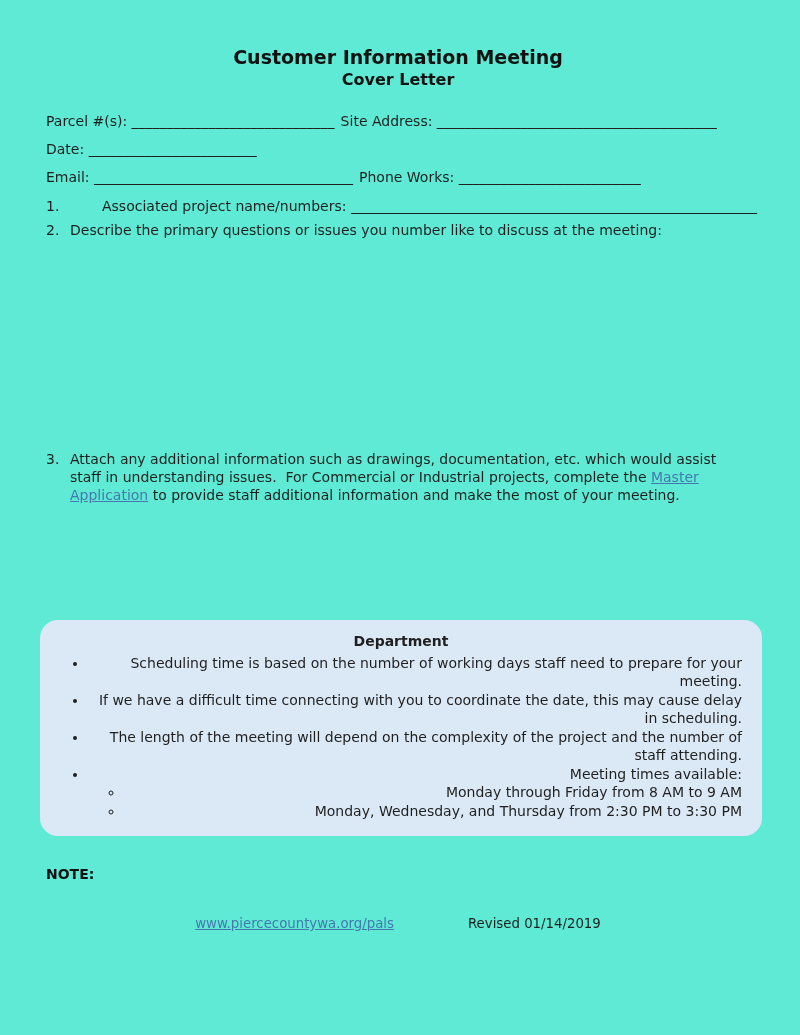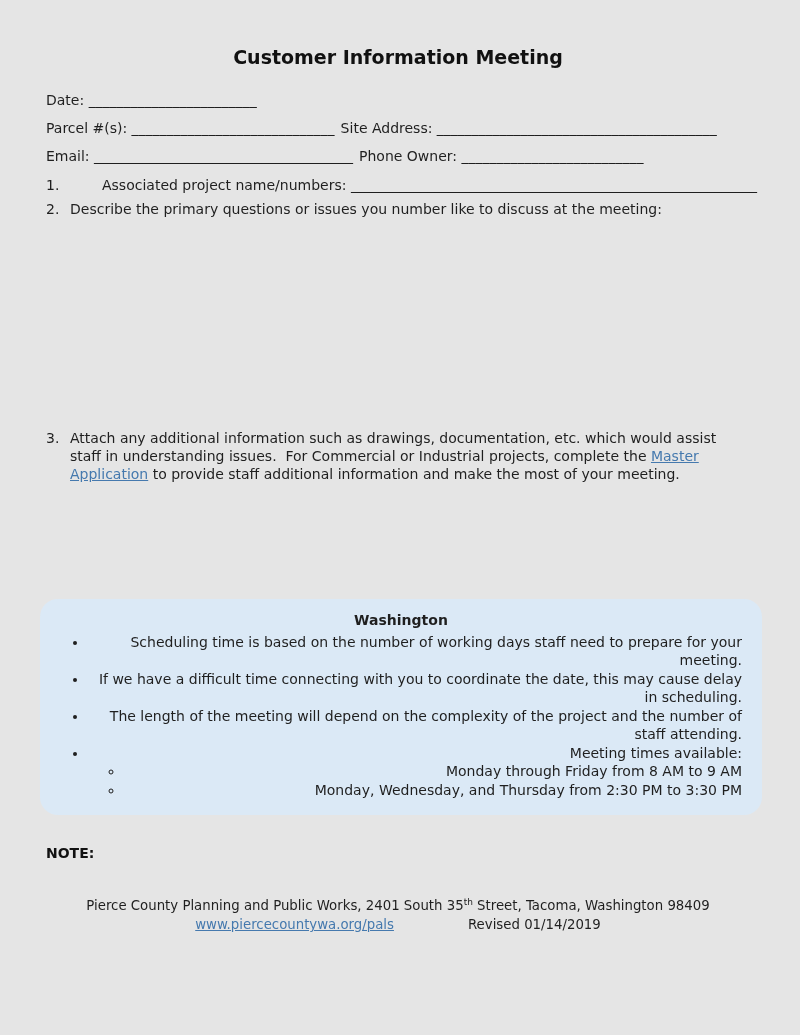--- a/index.html
+++ b/index.html
@@ -1,21 +1,21 @@
 <!DOCTYPE html>
 <html><head>
 <meta charset="utf-8">
 <style>
   html, body { margin:0; padding:0; background:#ffffff; }
   .page {
     position:relative;
     width:800px; height:1035px;
     box-sizing:border-box;
     padding:46px 50px 0 46px;
-    background:#e5e5e5;
+    background:#5eead4;
     font-family:"DejaVu Sans", sans-serif;
     font-size:14px;
     color:#1f1f1f;
     overflow:hidden;
   }
   h1.doc-title { margin:0; text-align:center; font-size:19px; line-height:23px; font-weight:bold; color:#111; }
   h2.doc-subtitle { margin:1px 0 0 0; text-align:center; font-size:16px; line-height:20px; font-weight:bold; color:#111; }
 
   .fields { margin-top:17px; }
   .field-row { white-space:nowrap; line-height:28px; height:28px; }
@@ -54,30 +54,31 @@
   .footer { margin-top:30px; text-align:center; font-size:13.3px; line-height:19px; }
   .footer sup { font-size:9px; }
   .footer-row { display:flex; justify-content:center; gap:74px; }
 </style>
 </head>
 <body>
 
 <div class="page">
 
   <h1 class="doc-title">Customer Information Meeting</h1>
+  <h2 class="doc-subtitle">Cover Letter</h2>
 
   <div class="fields">
+    <div class="field-row">
+      <span>Parcel #(s): </span><span class="line">_____________________________</span><span class="sep"></span><span>Site Address: </span><span class="line">________________________________________</span>
+    </div>
     <div class="field-row">
       <span>Date: </span><span class="line">________________________</span>
     </div>
     <div class="field-row">
-      <span>Parcel #(s): </span><span class="line">_____________________________</span><span class="sep"></span><span>Site Address: </span><span class="line">________________________________________</span>
-    </div>
-    <div class="field-row">
-      <span>Email: </span><span class="line">_____________________________________</span><span class="sep"></span><span>Phone Owner: </span><span class="line">__________________________</span>
+      <span>Email: </span><span class="line">_____________________________________</span><span class="sep"></span><span>Phone Works: </span><span class="line">__________________________</span>
     </div>
   </div>
 
   <div class="num-item">
     <span class="num">1.</span>
     <span class="itext nowrap"><span>Associated project name/numbers: </span><span class="line">__________________________________________________________</span></span>
   </div>
 
   <div class="num-item">
     <span class="num">2.</span>
@@ -87,38 +88,37 @@
   <div class="answer-space"></div>
 
   <div class="num-item">
     <span class="num">3.</span>
     <span class="itext"><span>Attach any additional information such as drawings, documentation, etc. which would assist staff in understanding issues.&nbsp; For Commercial or Industrial projects, complete the </span><a class="doc-link">Master Application</a><span> to provide staff additional information and make the most of your meeting.</span></span>
   </div>
 
   <div class="gap-before-box"></div>
 
   <div class="sched-box">
-    <div class="sched-title">Washington</div>
+    <div class="sched-title">Department</div>
     <ul class="main-bullets">
       <li>Scheduling time is based on the number of working days staff need to prepare for your meeting.</li>
       <li>If we have a difficult time connecting with you to coordinate the date, this may cause delay in scheduling.</li>
       <li>The length of the meeting will depend on the complexity of the project and the number of staff attending.</li>
       <li>Meeting times available:</li>
     </ul>
     <ul class="sub-bullets">
       <li>Monday through Friday from 8 AM to 9 AM</li>
       <li>Monday, Wednesday, and Thursday from 2:30 PM to 3:30 PM</li>
     </ul>
   </div>
 
   <div class="note-block">
     <div>NOTE:</div>
   </div>
 
   <div class="footer">
-    <div><span>Pierce County Planning and Public Works, 2401 South 35</span><sup>th</sup><span> Street, Tacoma, Washington 98409</span></div>
     <div class="footer-row">
       <a class="doc-link">www.piercecountywa.org/pals</a>
       <span>Revised 01/14/2019</span>
     </div>
   </div>
 
 </div>
 
 </body></html>

